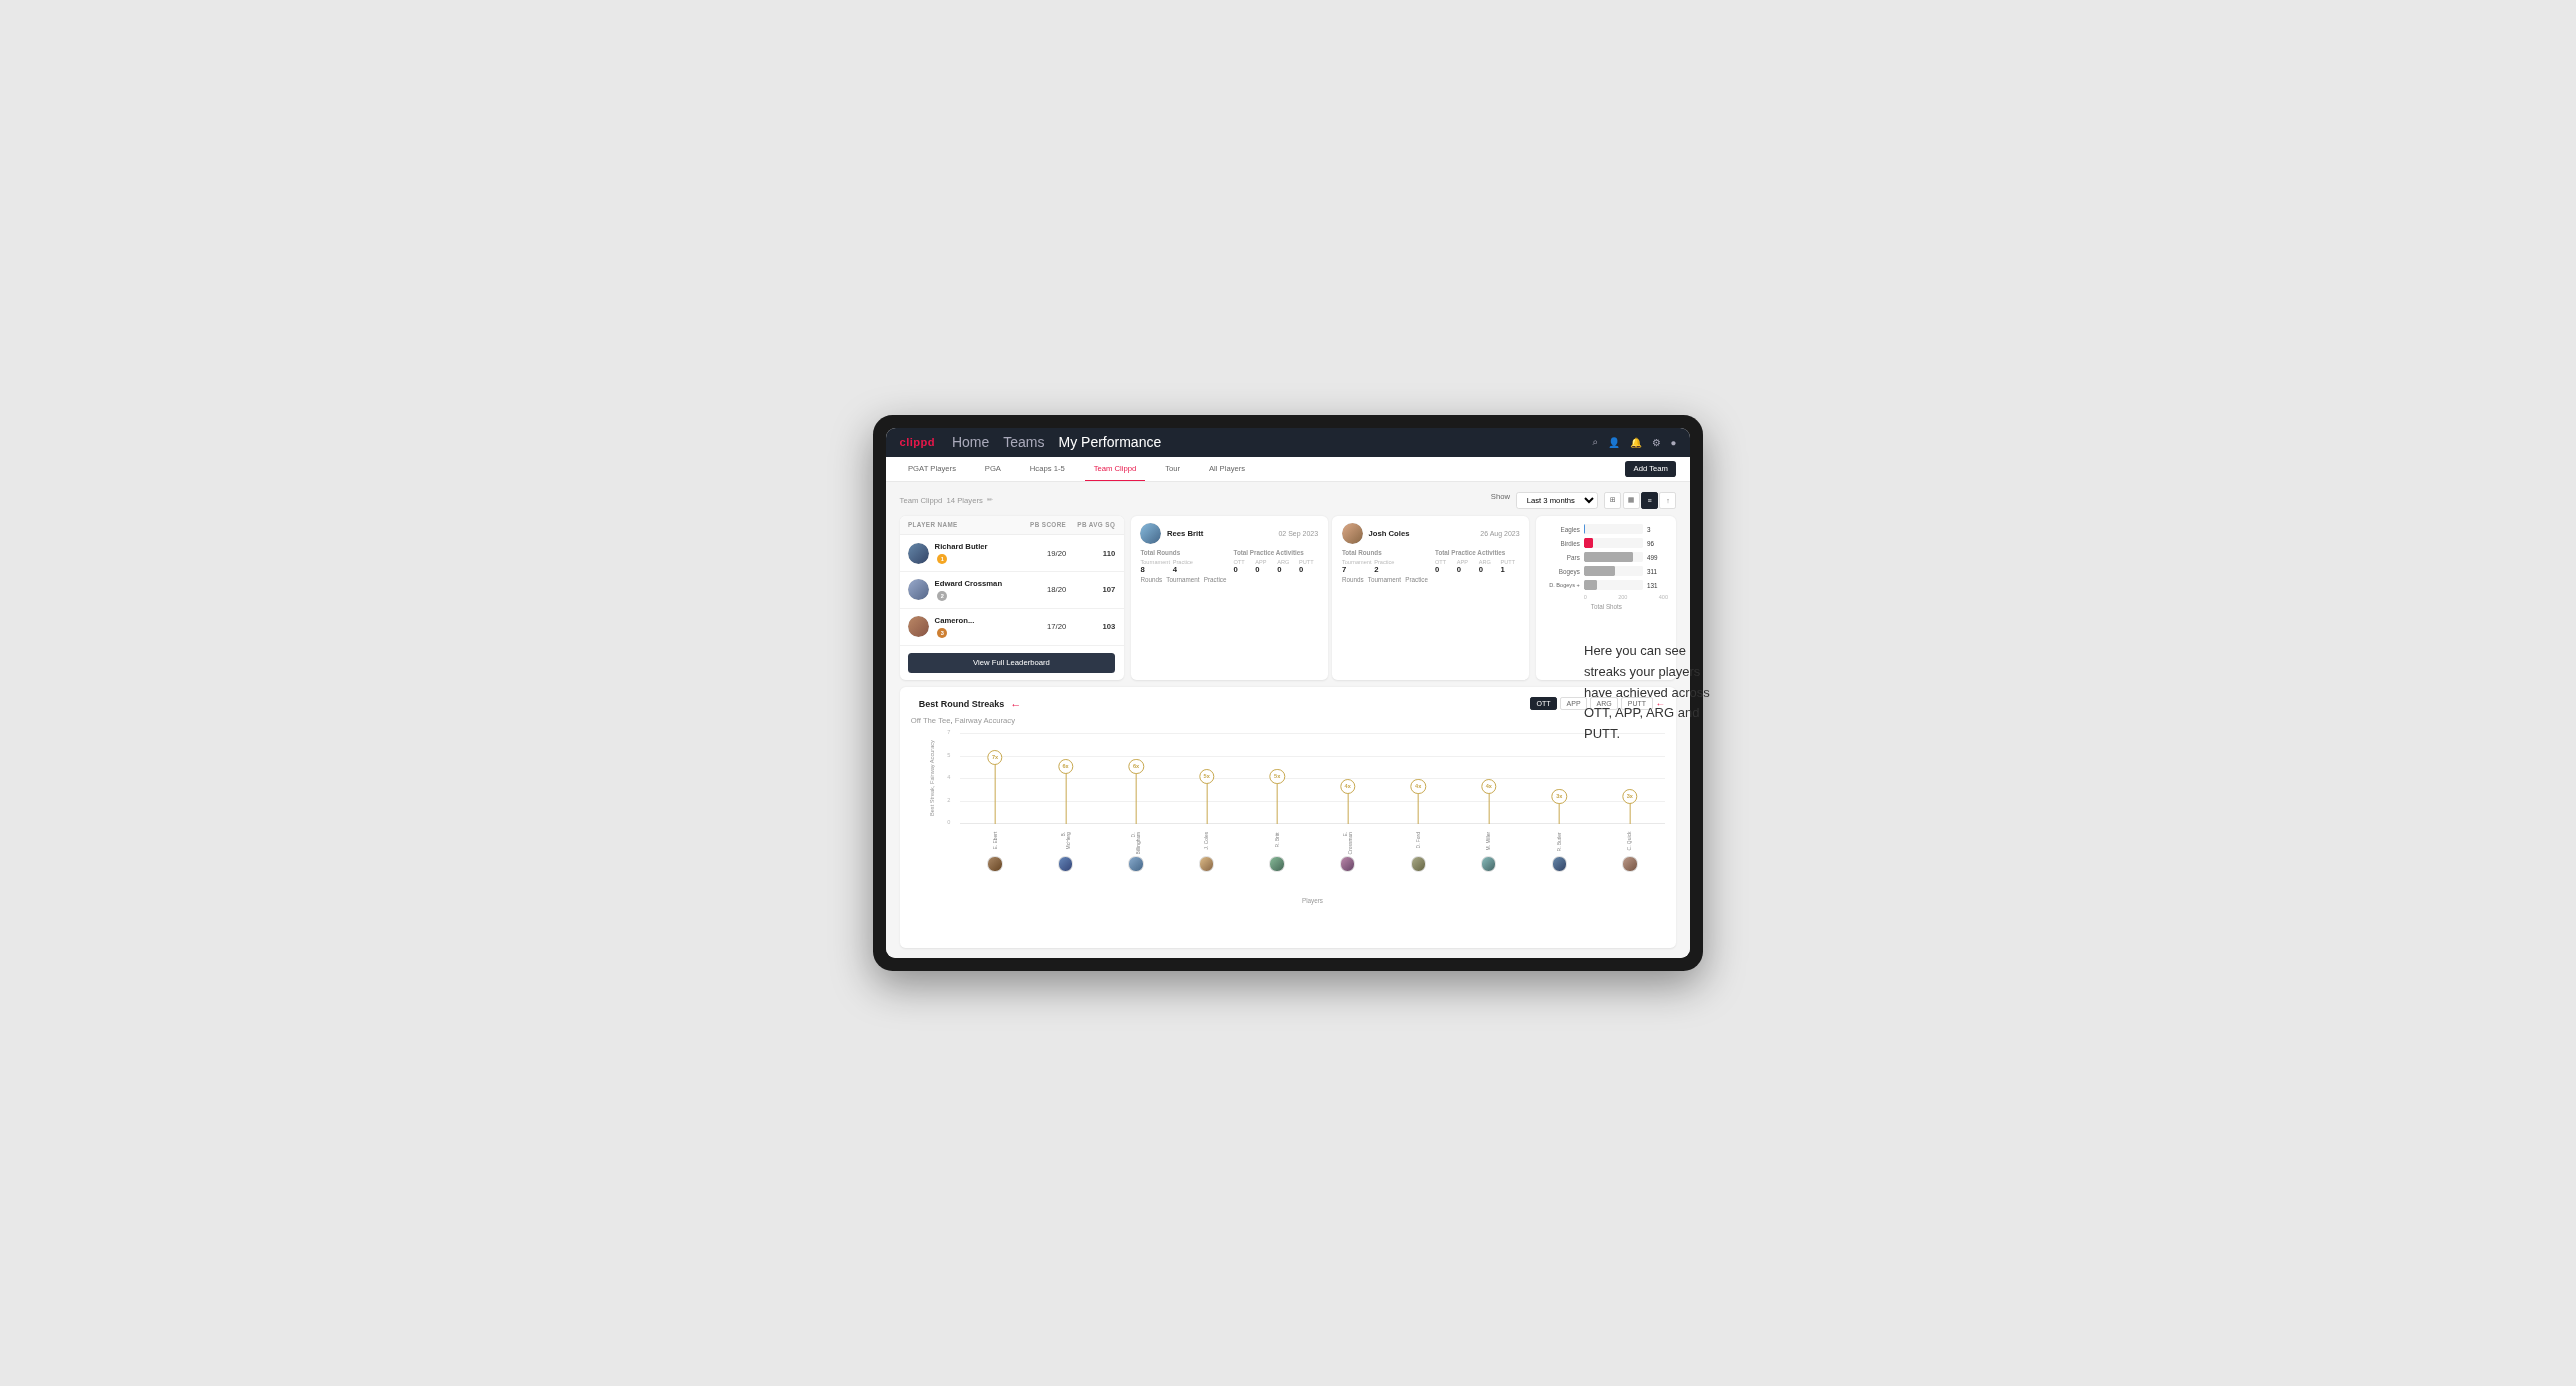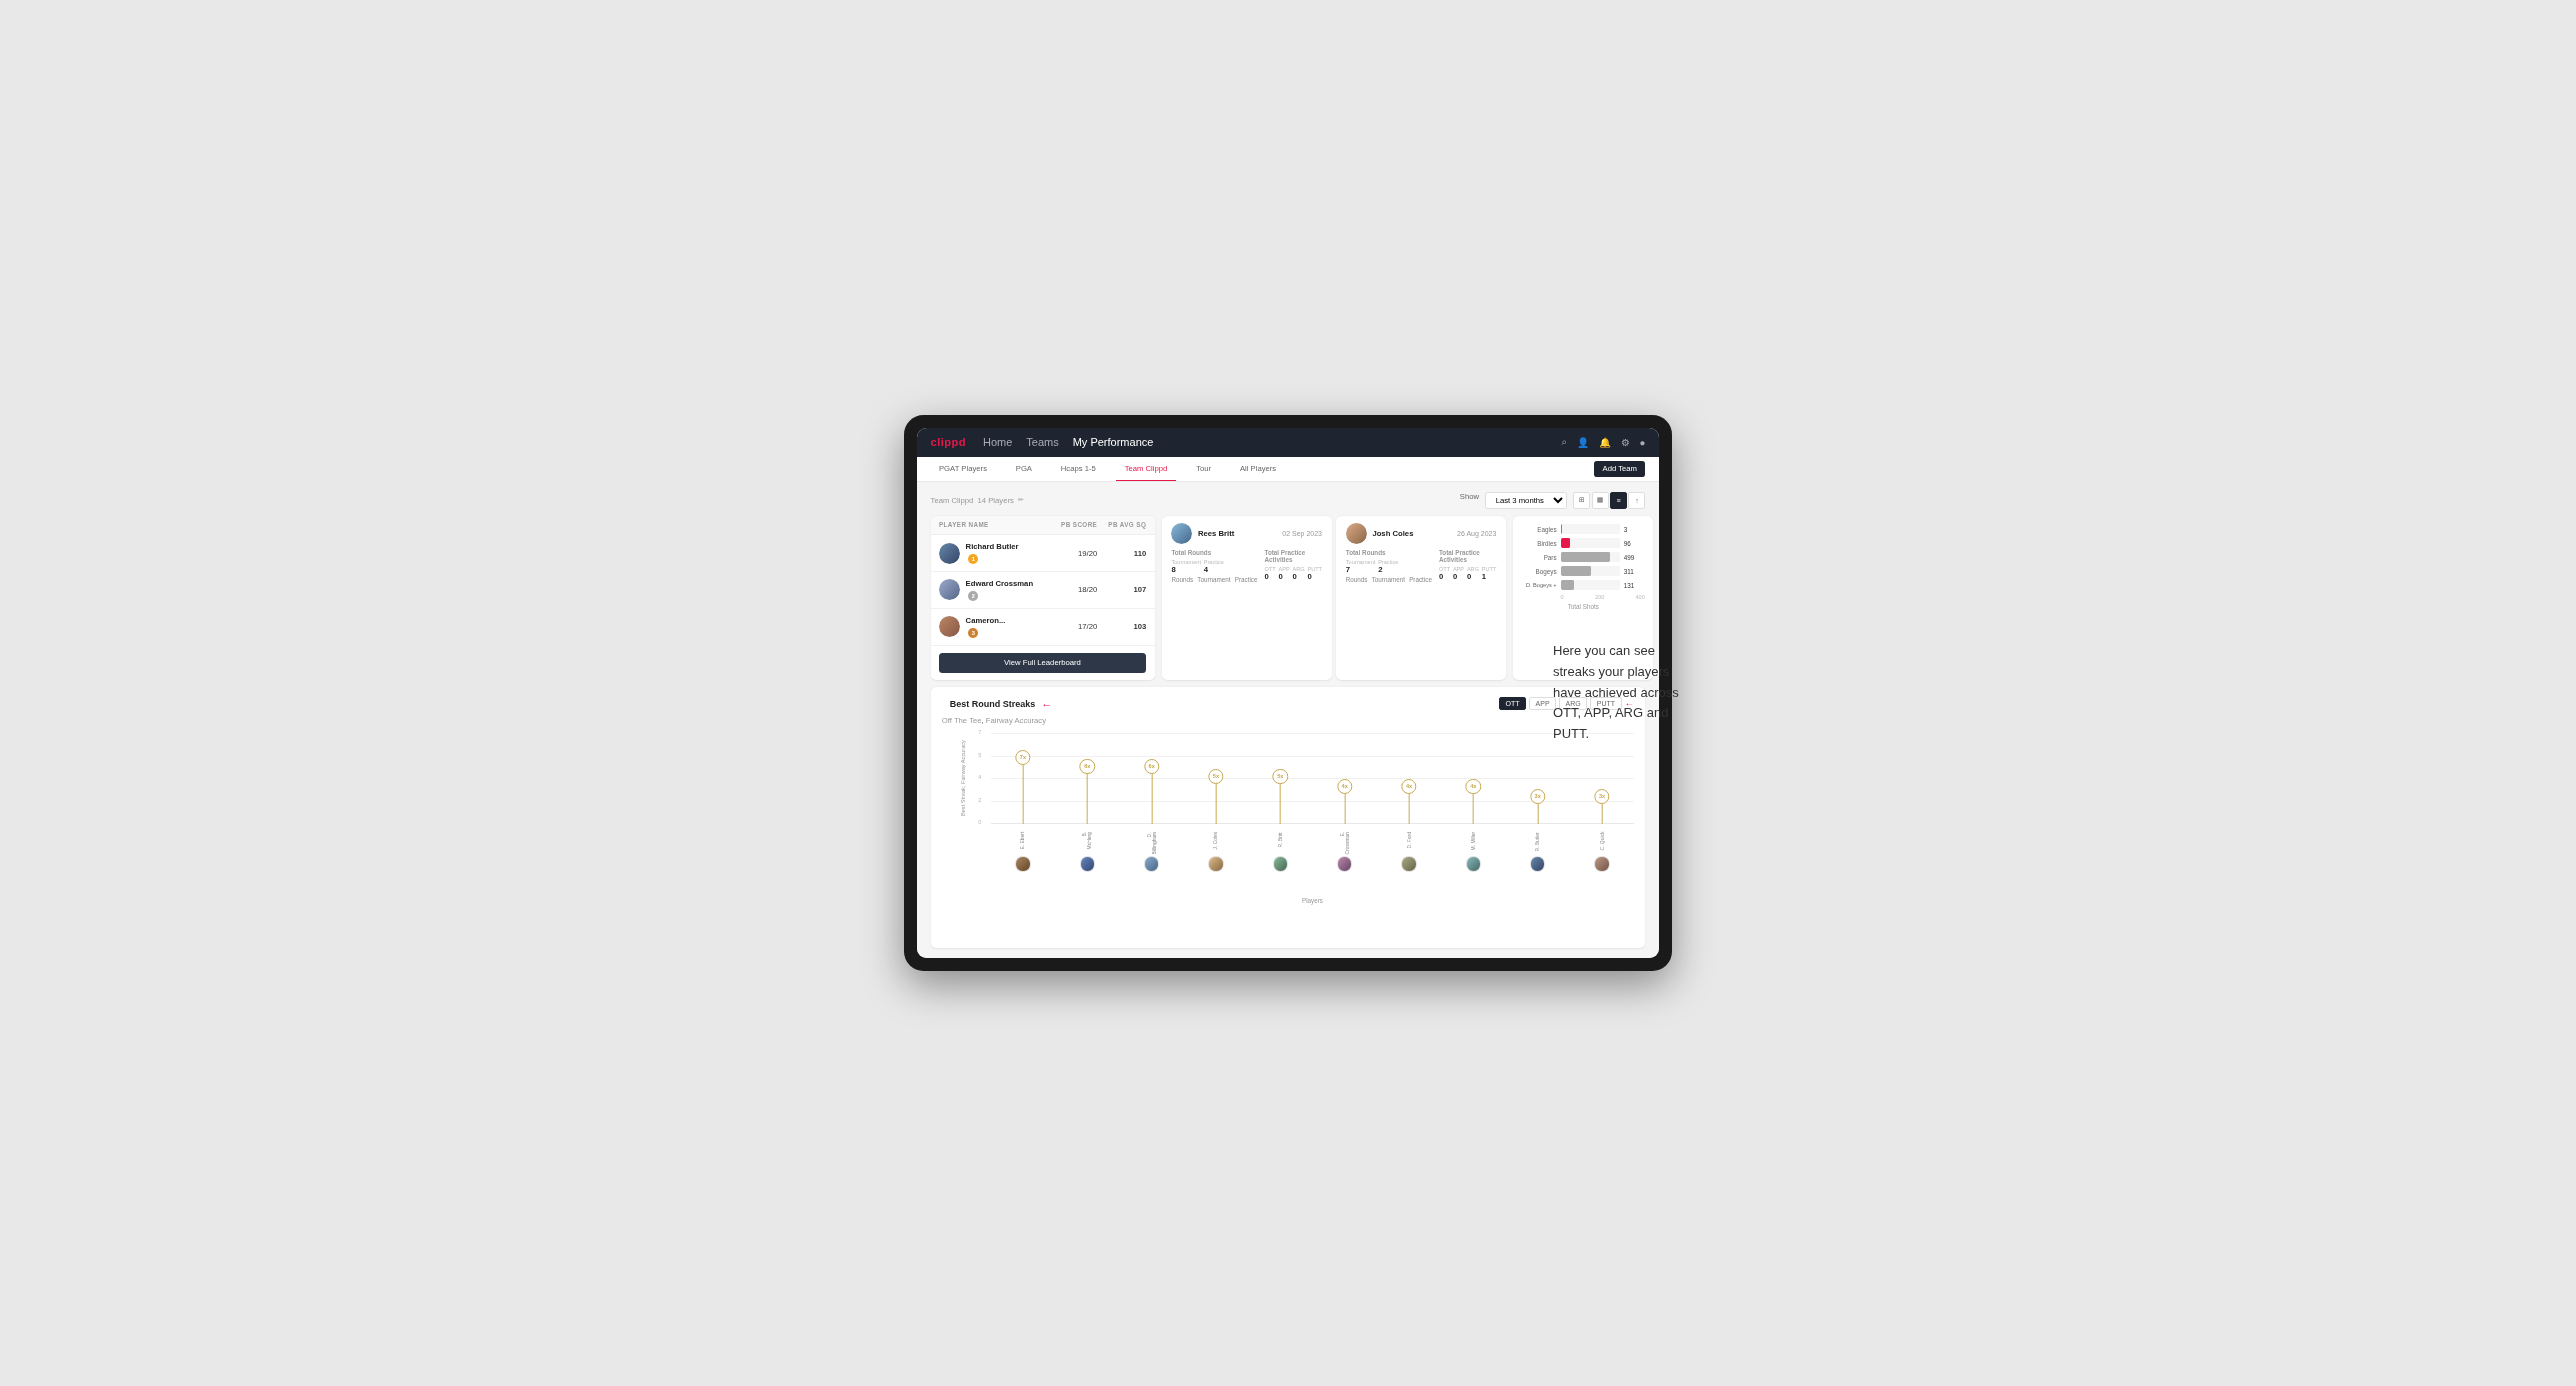--- a/index.html
+++ b/index.html
@@ -11,21 +11,21 @@
       justify-content: center;
       min-height: 100vh;
       padding: 28px;
     }
 
     .tablet-frame {
       background: #1a1a1a;
       border-radius: 19.6px;
       padding: 12.6px;
       box-shadow: 0 14px 42px rgba(0,0,0,0.4);
-      width: 768px;
+      width: 830px;
       position: relative;
     }
 
     .tablet-screen {
       background: #fff;
       border-radius: 9.8px;
       overflow: hidden;
     }
 
     
@@ -43,21 +43,21 @@
       font-size: 11.2px;
       letter-spacing: 0.4px;
     }
     .nav-links {
       display: flex;
       gap: 14px;
       flex: 1;
     }
     .nav-link {
       color: #aab;
-      font-size: 11px;
+      font-size: 14px;
       cursor: pointer;
       padding: 2.8px 0;
     }
     .nav-link.active {
       color: #fff;
       text-align: center;
     }
     .nav-icons {
       display: flex;
       align-items: center;

